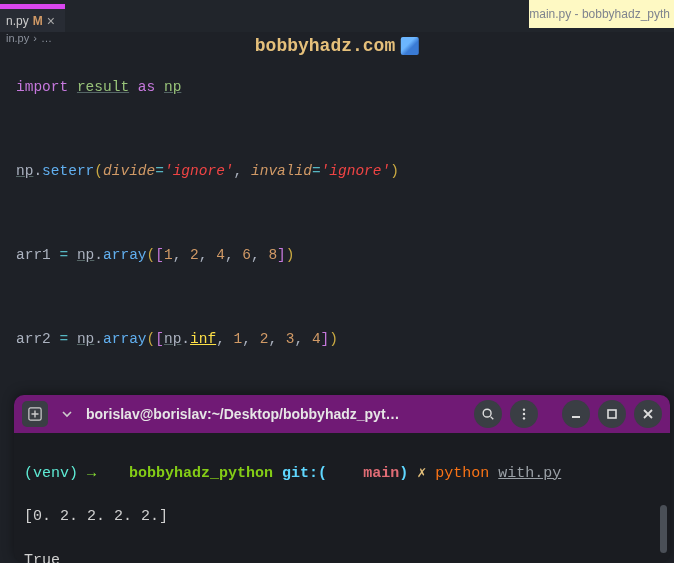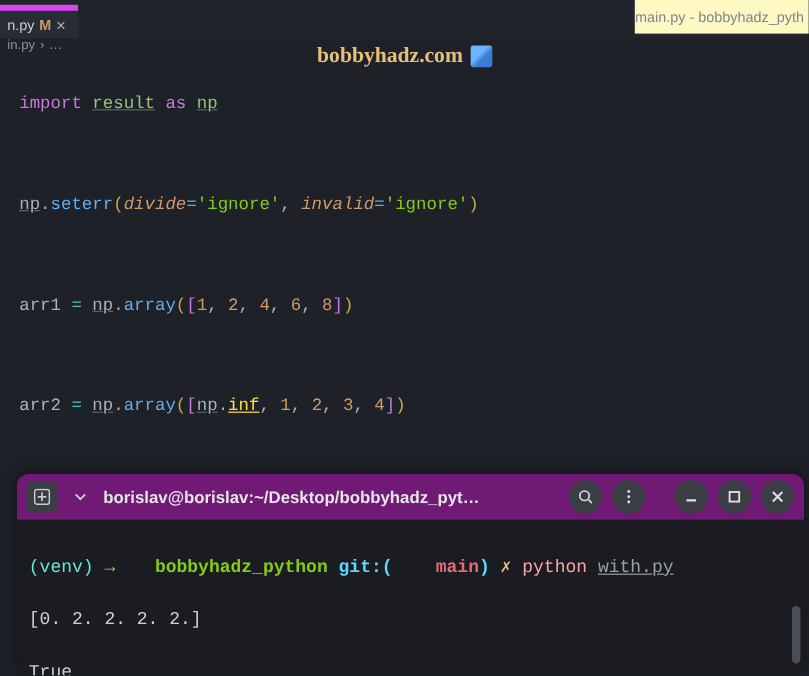--- a/index.html
+++ b/index.html
@@ -46,21 +46,21 @@
     justify-content: flex-end;
   }
   .tab .mod { color: #d19a66; font-weight: bold; }
   .tab-close { color: #aaa; cursor: pointer; font-size: 14px; }
   .watermark {
     position: absolute;
     top: 36px;
     left: 50%;
     transform: translateX(-50%);
     color: #e5c07b;
-    font-family: Liberation Serif, serif;
+    font-family: Liberation Mono, monospace;
     font-size: 18px;
     font-weight: 600;
     display: flex;
     align-items: center;
     gap: 6px;
     z-index: 5;
   }
   .watermark-cube {
     width: 18px; height: 18px;
     background: linear-gradient(135deg, #6cb6ff 40%, #3a7bd5 60%);
@@ -85,21 +85,21 @@
   }
   .k-import { color: #c678dd; }
   .k-with { color: #c678dd; }
   .k-as { color: #c678dd; }
   .k-mod { color: #98c379; text-decoration: underline; text-decoration-color: #566; }
   .k-alias { color: #98c379; text-decoration: underline; text-decoration-color: #566; }
   .k-np { color: #abb2bf; text-decoration: underline; text-decoration-color: #566; }
   .k-call { color: #61afef; }
   .k-eq { color: #56b6c2; }
   .k-param { color: #d19a66; font-style: italic; }
-  .k-str { color: #84cc16; }
+  .k-str { color: #ef4444; font-style: italic; }
   .k-num { color: #d19a66; }
   .k-punc { color: #abb2bf; }
   .k-brac { color: #c9a942; }
   .k-brac2 { color: #c678dd; }
   .k-const { color: #fde047; text-decoration: underline; }
   .indent-guide {
     border-left: 1px solid #3b4048;
     margin-left: 1px;
     padding-left: 27px;
     display: inline-block;
@@ -159,21 +159,21 @@
     font-size: 15px;
     line-height: 1.45;
     white-space: pre;
   }
   .t-venv { color: #5eead4; }
   .t-arrow { color: #8ae234; font-weight: bold; }
   .t-dir { color: #84cc16; font-weight: bold; margin-left: 15px; }
   .t-git { color: #5fd7ff; font-weight: bold; }
   .t-branch { color: #e06c75; font-weight: bold; padding-left: 36px; }
   .t-x { color: #e5c07b; font-weight: bold; }
-  .t-cmd { color: #fca5a5; }
+  .t-cmd { color: #f97316; }
   .t-file { color: #9aa0a6; text-decoration: underline; }
   .t-out { color: #d0d0d0; }
   .scrollbar-stub {
     position:absolute; right:3px; top:110px; width:7px; height:48px;
     background:#4a4f57; border-radius:4px;
   }
 </style>
 </head>
 <body>
 

